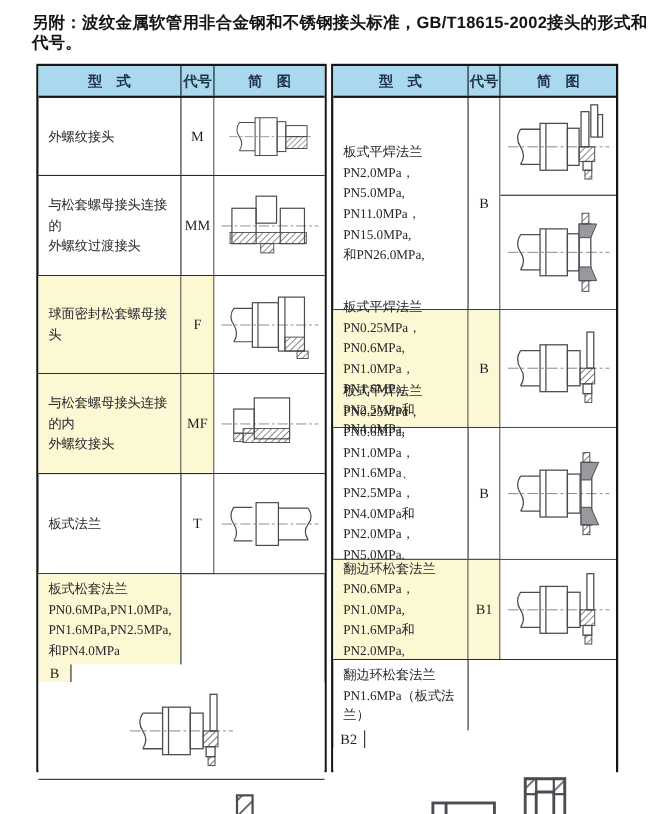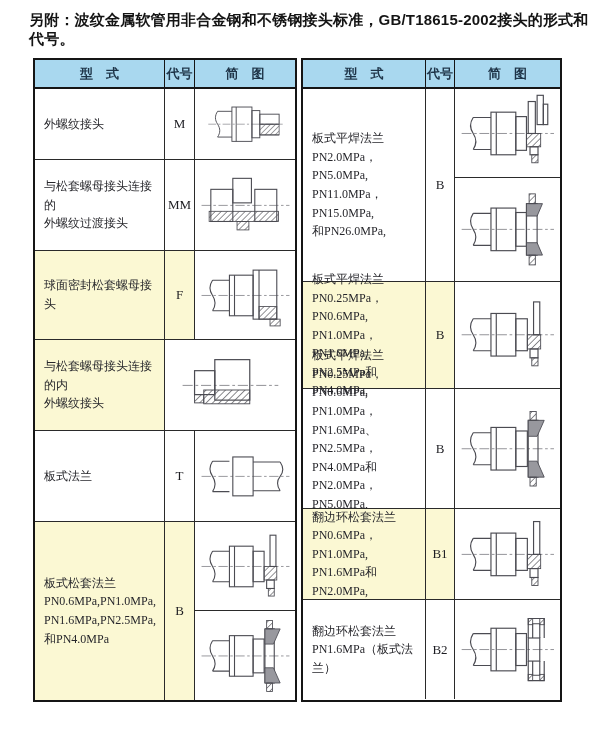--- a/index.html
+++ b/index.html
@@ -21,21 +21,21 @@
   .thead{display:flex;height:27px;background:#a9d8ef;border-bottom:2px solid #151515;}
   .th{
     display:flex;align-items:center;justify-content:center;
     font-weight:bold;font-size:13px;color:#1e3448;
     border-right:1px solid #151515;box-sizing:border-box;
   }
   .th:last-child,.cell:last-child{border-right:none;}
   .left .w-type{width:130px;} .left .w-code{width:30px;} .w-sketch{flex:1;}
   .right .w-type{width:123px;} .right .w-code{width:29px;}
   .trow{display:flex;border-bottom:1px solid #2a2a2a;}
-  .trow:last-child{border-bottom:none;}
+  .trow:last-child{border-bottom:none;flex-direction:column;}
   .cell{border-right:1px solid #2a2a2a;box-sizing:border-box;}
   .type{
     display:flex;align-items:center;
     padding:4px 3px 4px 9px;font-size:12px;line-height:1.55;
     white-space:pre-line;color:#26262b;
   }
   .code{display:flex;align-items:center;justify-content:center;font-size:13px;color:#1d1d22;}
   .hl .type,.hl .code{background:#fbf8d3;}
   .sketch{display:flex;flex-direction:column;background:#fff;}
   .diag-box{flex:1;display:flex;align-items:center;justify-content:center;overflow:hidden;}
@@ -128,20 +128,21 @@
                 <rect class="hx" fill="url(#hp1)" x="71" y="58" width="21" height="15"></rect>
                 <rect class="hx" fill="url(#hp1)" x="84" y="73" width="12" height="8"></rect>
               </svg>
             </div>
         </div>
       </div>
 
       <div class="trow hl" style="height:90px">
         <div class="cell type w-type">与松套螺母接头连接的内
 外螺纹接头</div>
+        <div class="cell code w-code">MF</div>
         <div class="cell sketch w-sketch">
           <div class="diag-box">
               <svg class="diag" viewBox="0 0 110 90" preserveAspectRatio="xMidYMid meet">
                 <defs>
                   <pattern id="hp3" width="5" height="5" patternUnits="userSpaceOnUse" patternTransform="rotate(45)">
                     <line x1="0" y1="0" x2="0" y2="5" stroke="#56565c" stroke-width="1.5"></line>
                   </pattern>
                 </defs>
                 <line class="cl" x1="3" y1="45" x2="107" y2="45"></line>
                 <rect class="ln" x="16" y="29" width="22" height="26"></rect>

